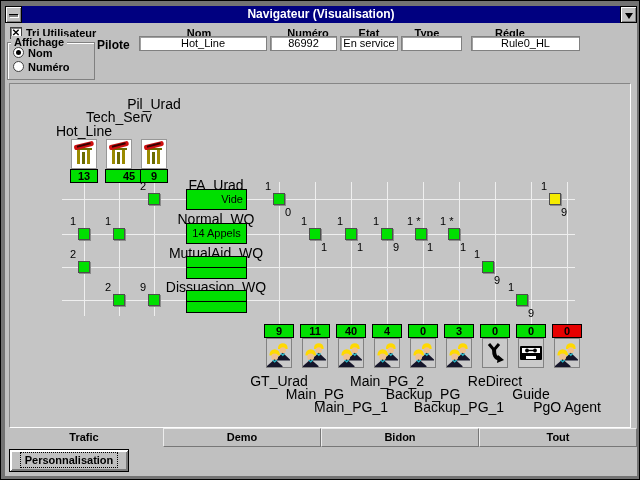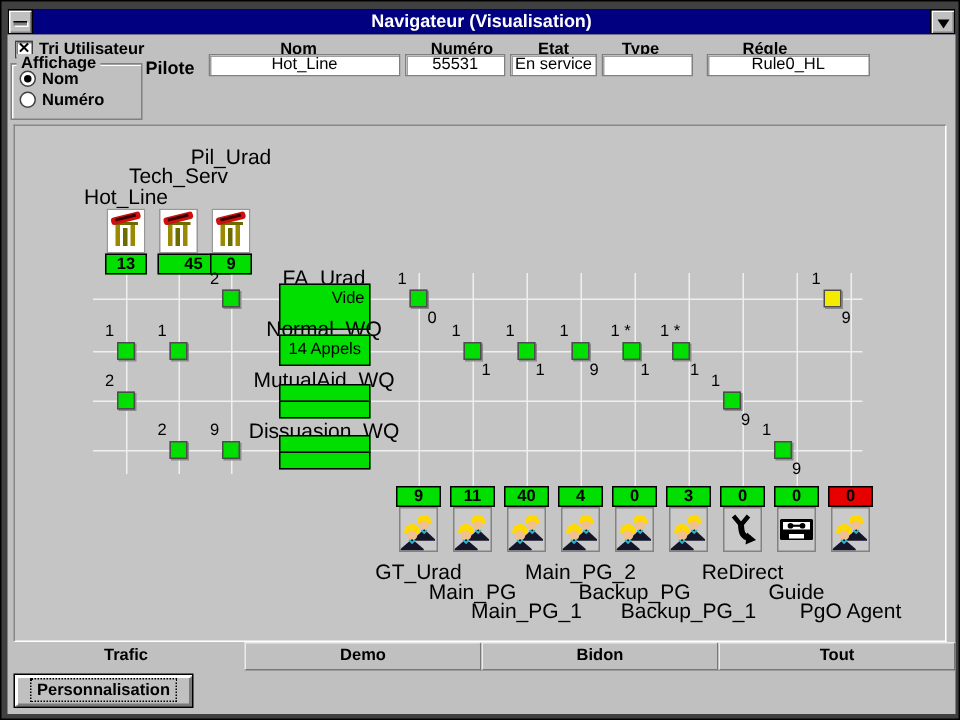--- a/index.html
+++ b/index.html
@@ -1,18 +1,18 @@
 <!DOCTYPE html>
 <html><head>
 <meta charset="utf-8">
 <style>
   * { box-sizing: border-box; margin: 0; padding: 0; }
   html,body { background:#555; }
   body { font-family: "Liberation Sans", sans-serif; }
-  .win { position:relative; width:640px; height:480px; background:#404040; border:1px solid #000; overflow:hidden; }
+  .win { position:relative; width:640px; height:480px; background:#737373; border:1px solid #000; overflow:hidden; }
 
   
   .titlebar { position:absolute; left:4px; top:5px; width:632px; height:17px; background:#000080; }
   .title { color:#fff; font-weight:bold; font-size:12px; line-height:17px; text-align:center; }
   .tbtn { position:absolute; top:0; width:17px; height:17px; background:#c0c0c0; border:1px solid #000;
           box-shadow: inset 1px 1px 0 #fff, inset -1px -1px 0 #808080; }
   .tbtn.left { left:0; } .tbtn.right { right:0; }
   .dash { position:absolute; left:3px; top:7px; width:9px; height:3px; background:#808080; border-top:1px solid #000; box-shadow:1px 1px 0 #fff; }
   .tri-down { position:absolute; left:4px; top:6px; width:0; height:0; border-left:4px solid transparent; border-right:4px solid transparent; border-top:6px solid #000; }
 
@@ -81,21 +81,21 @@
     <div class="cb-label">Tri Utilisateur</div>
 
     <div class="collabel" style="left:194px">Nom</div>
     <div class="collabel" style="left:303px">Numéro</div>
     <div class="collabel" style="left:364px">Etat</div>
     <div class="collabel" style="left:422px">Type</div>
     <div class="collabel" style="left:505px">Régle</div>
 
     <div class="pilote-label">Pilote</div>
     <div class="field" style="left:134px;width:128px">Hot_Line</div>
-    <div class="field" style="left:265px;width:67px">55531</div>
+    <div class="field" style="left:265px;width:67px">86992</div>
     <div class="field" style="left:335px;width:58px">En service</div>
     <div class="field" style="left:396px;width:61px"></div>
     <div class="field" style="left:466px;width:109px">Rule0_HL</div>
 
     <div class="group">
       <div class="group-legend">Affichage</div>
       <div class="opt" style="top:4px">
         <span class="radio sel"></span>
         <span class="opt-label">Nom</span>
       </div>
@@ -152,21 +152,21 @@
             <rect x="15" y="9" width="3" height="15" fill="#9a8a00"></rect>
             <rect x="10" y="12" width="3" height="12" fill="#6b6b00"></rect>
             <rect x="4" y="8" width="16" height="2" fill="#6b6b00"></rect>
             <g transform="rotate(-14 12 6)">
               <rect x="2" y="3" width="20" height="5" rx="2" fill="#cf1010"></rect>
               <rect x="5" y="4" width="14" height="2" fill="#3a0000"></rect>
             </g>
           </svg></div>
         <div class="count-box" style="left: 130px; top: 85px; width: 28px; background: rgb(0, 223, 0);">9</div>
         <div class="dlabel" style="left: 206px; top: 93px;">FA_Urad</div>
-        <div class="queue-box" style="left: 176px; top: 105px; width: 61px; height: 31px; background: rgb(0, 223, 0); text-align: right; line-height: 18px; padding-right: 3px;">Vide</div>
+        <div class="queue-box" style="left: 176px; top: 105px; width: 61px; height: 21px; background: rgb(0, 223, 0); text-align: right; line-height: 18px; padding-right: 3px;">Vide</div>
         <div class="dlabel" style="left: 206px; top: 127px;">Normal_WQ</div>
         <div class="queue-box" style="left: 176px; top: 139px; width: 61px; height: 21px; background: rgb(0, 223, 0); text-align: center; line-height: 18px;">14 Appels</div>
         <div class="dlabel" style="left: 206px; top: 161px;">MutualAid_WQ</div>
         <div class="queue-box" style="left: 176px; top: 172px; width: 61px; height: 12px; background: rgb(0, 223, 0);"></div>
         <div class="queue-box" style="left: 176px; top: 183px; width: 61px; height: 12px; background: rgb(0, 223, 0);"></div>
         <div class="dlabel" style="left: 206px; top: 195px;">Dissuasion_WQ</div>
         <div class="queue-box" style="left: 176px; top: 206px; width: 61px; height: 12px; background: rgb(0, 223, 0);"></div>
         <div class="queue-box" style="left: 176px; top: 217px; width: 61px; height: 12px; background: rgb(0, 223, 0);"></div>
         <div class="node" style="left: 138px; top: 109px;"></div>
         <div class="nlabel" style="left: 130px; top: 96px;">2</div>

